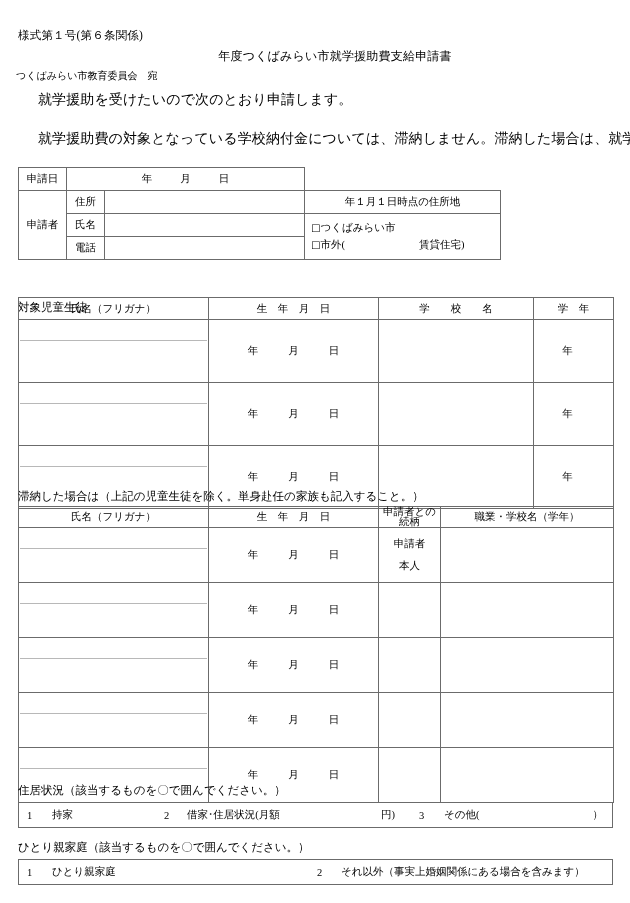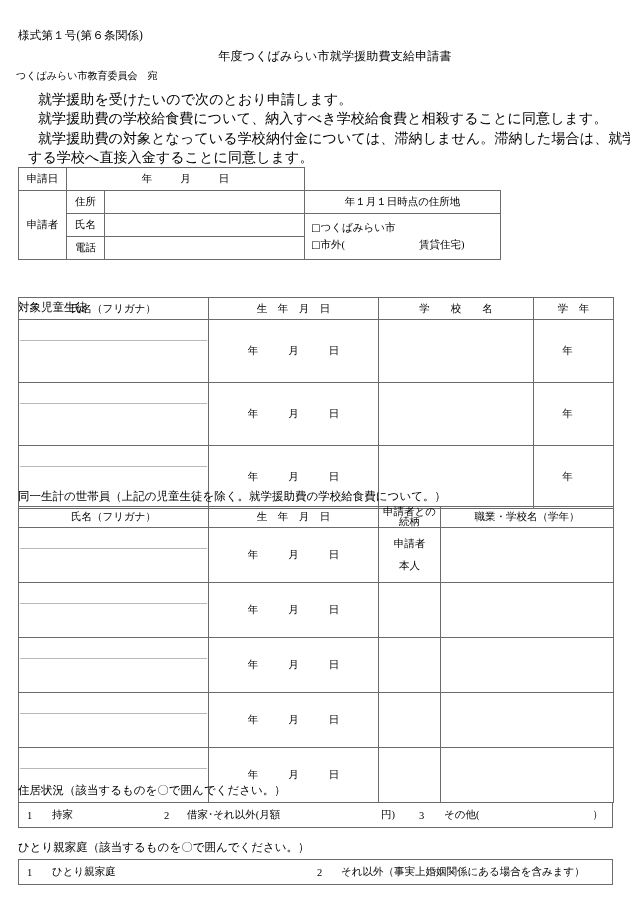--- a/index.html
+++ b/index.html
@@ -193,23 +193,21 @@
 </style>
 </head>
 <body>
 
 <div class="page">
 
   <div class="form-code">様式第１号(第６条関係)</div>
   <div class="doc-title">年度つくばみらい市就学援助費支給申請書</div>
   <div class="addressee">つくばみらい市教育委員会　宛</div>
   <div class="para p1">就学援助を受けたいので次のとおり申請します。</div>
-  <div class="para p2">就学援助費の学校給食費について、納入すべき学校給食費と相殺することに同意します。</div>
   <div class="para p3">就学援助費の対象となっている学校納付金については、滞納しません。滞納した場合は、就学援助費の支給を児童生徒の在学</div>
-  <div class="para p3b">する学校へ直接入金することに同意します。</div>
 
   <table class="tbl" id="applicant-table">
     <colgroup>
       <col class="cell-applicant-label">
       <col class="cell-sub-label">
       <col>
       <col class="cell-right">
     </colgroup>
     <tbody>
         <tr>
@@ -286,21 +284,21 @@
           </td>
       <td class="birth-cell">
         <span class="bd-inline"><span class="n">年</span><span class="n">月</span><span>日</span></span>
       </td>
       <td class="birth-cell"></td>
       <td class="grade-cell"><span>年</span></td>
     </tr>
   </tbody>
     </table>
 
-  <div class="section-label" id="label-household">同一生計の世帯員（上記の児童生徒を除く。就学援助費の学校給食費について。）</div>
+  <div class="section-label" id="label-household">滞納した場合は（上記の児童生徒を除く。単身赴任の家族も記入すること。）</div>
 
   <table class="tbl" id="household-table">
     <colgroup>
       <col class="hh-col-name">
       <col class="hh-col-birth">
       <col class="hh-col-rel">
       <col class="hh-col-job">
     </colgroup>
     <tbody>
         <tr class="hdr">
@@ -367,21 +365,21 @@
     </tr>
   </tbody>
     </table>
 
   <div class="section-label" id="label-housing">住居状況（該当するものを〇で囲んでください。）</div>
   <div class="choice-box" id="housing-box">
     <div class="choice-inner">
       <span class="ci h-num1">1</span>
       <span class="ci h-opt1">持家</span>
       <span class="ci h-num2">2</span>
-      <span class="ci h-opt2">借家･それ以外(月額</span>
+      <span class="ci h-opt2">借家･住居状況(月額</span>
       <span class="ci h-yen">円)</span>
       <span class="ci h-num3">3</span>
       <span class="ci h-opt3">その他(</span>
       <span class="ci h-close">）</span>
     </div>
   </div>
 
   <div class="section-label" id="label-parent">ひとり親家庭（該当するものを〇で囲んでください。）</div>
   <div class="choice-box" id="parent-box">
     <div class="choice-inner">

